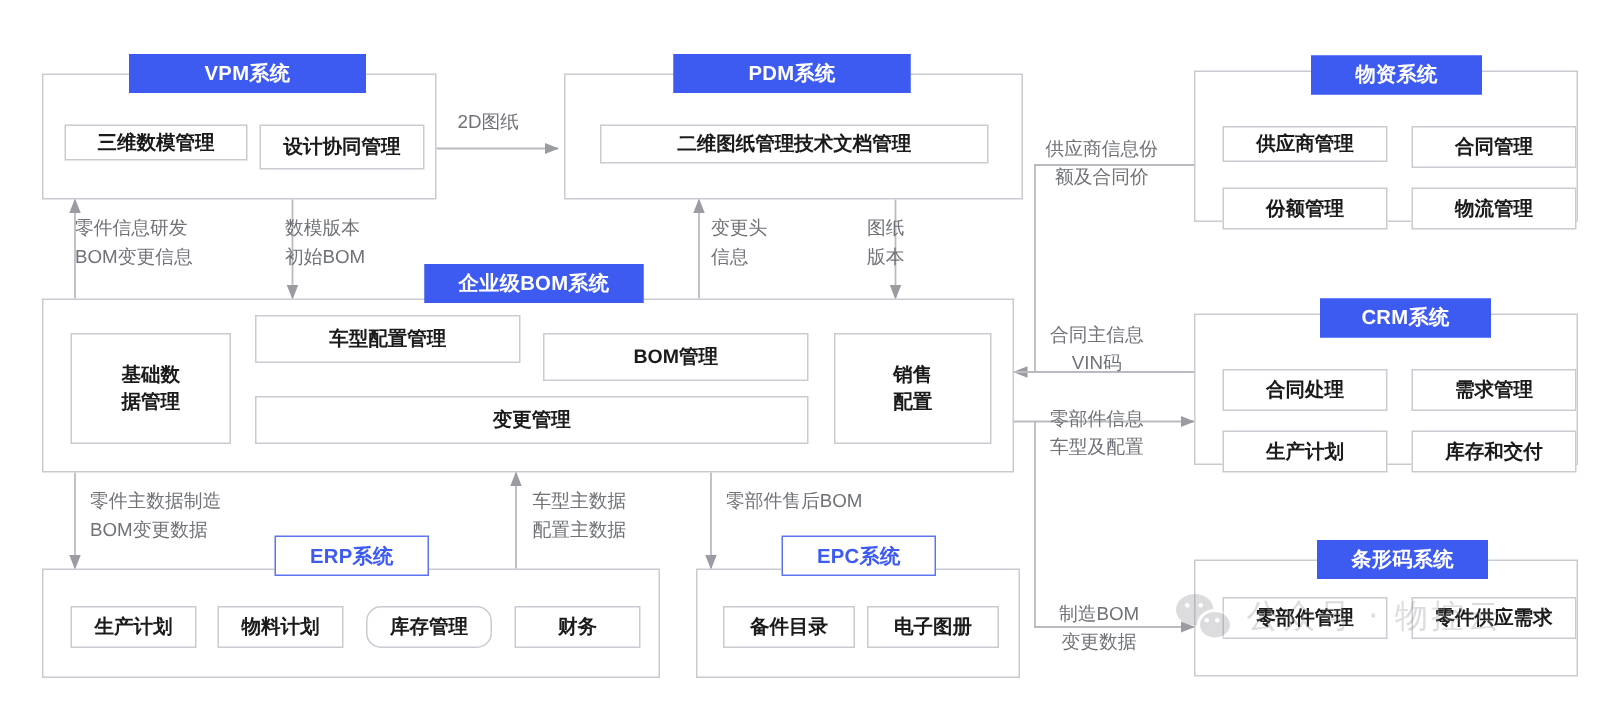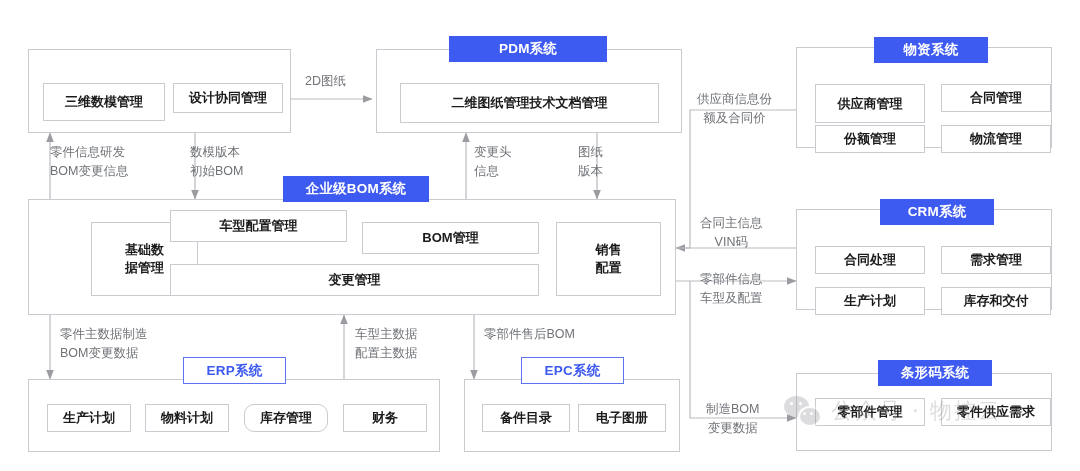--- a/index.html
+++ b/index.html
@@ -113,37 +113,38 @@
 
       <path d="M796,248 L676,248" marker-end="none"></path>
 
       <path d="M676,281 L796,281"></path>
 
       <path d="M690,281 L690,418 L796,418"></path>
     </g>
   </svg>
 
   <div class="sys" style="left:28px;top:49px;width:263px;height:84px;"></div>
-  <div class="cell" style="left:43px;top:83px;width:122px;height:38px;">三维数模管理</div>
+  <div class="chip filled" style="left:86px;top:36px;width:158px;height:26px;">VPM系统</div>
+  <div class="cell" style="left:43px;top:83px;width:122px;height:24px;">三维数模管理</div>
   <div class="cell" style="left:173px;top:83px;width:110px;height:30px;">设计协同管理</div>
 
   <div class="sys" style="left:376px;top:49px;width:306px;height:84px;"></div>
   <div class="chip filled" style="left:449px;top:36px;width:158px;height:26px;">PDM系统</div>
-  <div class="cell" style="left:400px;top:83px;width:259px;height:40px;">二维图纸管理技术文档管理</div>
+  <div class="cell" style="left:400px;top:83px;width:259px;height:26px;">二维图纸管理技术文档管理</div>
 
   <div class="sys" style="left:796px;top:47px;width:256px;height:101px;"></div>
   <div class="chip filled" style="left:874px;top:37px;width:114px;height:26px;">物资系统</div>
-  <div class="cell" style="left:815px;top:84px;width:110px;height:39px;">供应商管理</div>
+  <div class="cell" style="left:815px;top:84px;width:110px;height:24px;">供应商管理</div>
   <div class="cell" style="left:941px;top:84px;width:110px;height:28px;">合同管理</div>
   <div class="cell" style="left:815px;top:125px;width:110px;height:28px;">份额管理</div>
   <div class="cell" style="left:941px;top:125px;width:110px;height:28px;">物流管理</div>
 
   <div class="sys" style="left:28px;top:199px;width:648px;height:116px;"></div>
   <div class="chip filled" style="left:283px;top:176px;width:146px;height:26px;">企业级BOM系统</div>
-  <div class="cell two-line" style="left:47px;top:222px;width:107px;height:74px;margin-left:44px;">
+  <div class="cell two-line" style="left:47px;top:222px;width:107px;height:74px;">
     <span style="display:block;">基础数</span>
     <span style="display:block;">据管理</span>
   </div>
   <div class="cell" style="left:170px;top:210px;width:177px;height:32px;">车型配置管理</div>
   <div class="cell" style="left:362px;top:222px;width:177px;height:32px;">BOM管理</div>
   <div class="cell two-line" style="left:556px;top:222px;width:105px;height:74px;">
     <span style="display:block;">销售</span>
     <span style="display:block;">配置</span>
   </div>
   <div class="cell" style="left:170px;top:264px;width:369px;height:32px;">变更管理</div>

